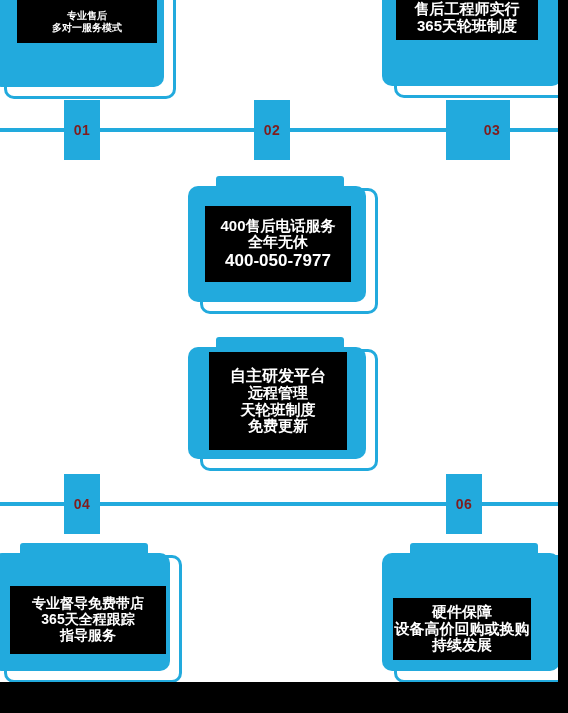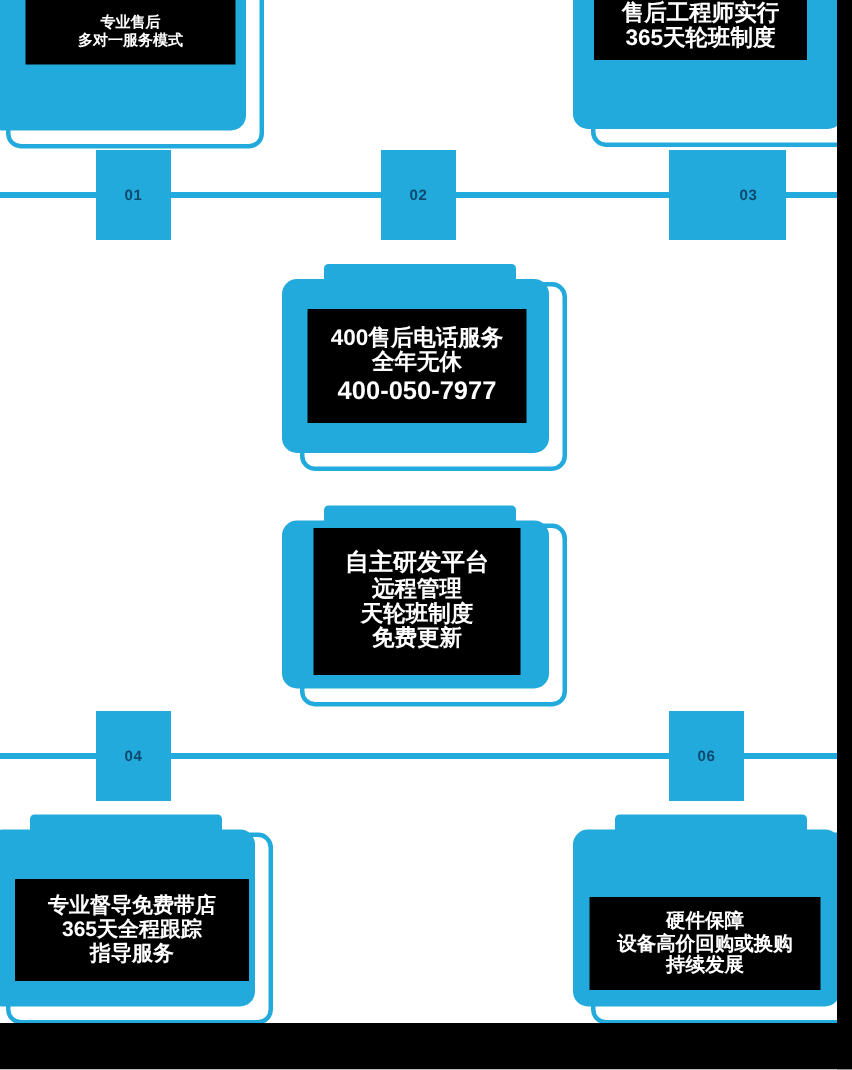--- a/index.html
+++ b/index.html
@@ -14,22 +14,22 @@
   #stage{position:absolute;left:0;top:0;width:568px;height:713px;overflow:hidden;}
 
   
   .edge-strip-right{position:absolute;top:0;right:0;width:10px;height:713px;background:#000;z-index:40;}
   .edge-band-bottom{position:absolute;left:0;bottom:0;width:568px;height:31px;background:#000;z-index:39;}
 
   
   .rail{position:absolute;left:0;width:568px;height:60px;z-index:5;}
   .rail .line{position:absolute;left:0;top:28px;width:568px;height:4px;background:#22AADD;}
   .badge{
-    position:absolute;top:0;width:50px;height:60px;background:#22AADD;
-    color:#0c4a6e;font-size:10px;font-weight:bold;letter-spacing:.5px;
+    position:absolute;top:0;width:36px;height:60px;background:#22AADD;
+    color:#7f1d1d;font-size:14px;font-weight:bold;letter-spacing:.5px;
     display:flex;align-items:center;justify-content:center;
   }
 
   
   .card{position:absolute;z-index:10;}
   .card .tab{
     position:absolute;left:28px;top:0;height:22px;
     background:#22AADD;border-radius:3px 3px 0 0;
   }
   .card .back{
@@ -60,21 +60,21 @@
   #card-05 .tab{width:128px;}
   #card-06{left:382px;top:543px;width:190px;height:140px;}
   #card-06 .tab{width:128px;}
 
   
   #tb-01{left:17px;top:0;width:140px;height:43px;font-size:10px;}
   #tb-02{left:205px;top:206px;width:146px;height:76px;font-size:15px;}
   #tb-03{left:396px;top:-4px;width:142px;height:44px;font-size:15px;}
   #tb-04{left:209px;top:352px;width:138px;height:98px;font-size:15px;}
   #tb-05{left:10px;top:586px;width:156px;height:68px;font-size:14px;}
-  #tb-06{left:393px;top:598px;width:154px;height:62px;font-size:13px;}
+  #tb-06{left:393px;top:598px;width:138px;height:62px;font-size:15px;}
 
   #tb-02 .ln:nth-child(1){font-size:15px;}
   #tb-02 .ln:nth-child(3){font-size:17px;letter-spacing:0px;}
   #tb-04 .ln:nth-child(1){font-size:16px;}
 </style>
 </head>
 <body>
 
 <div id="stage">
 

